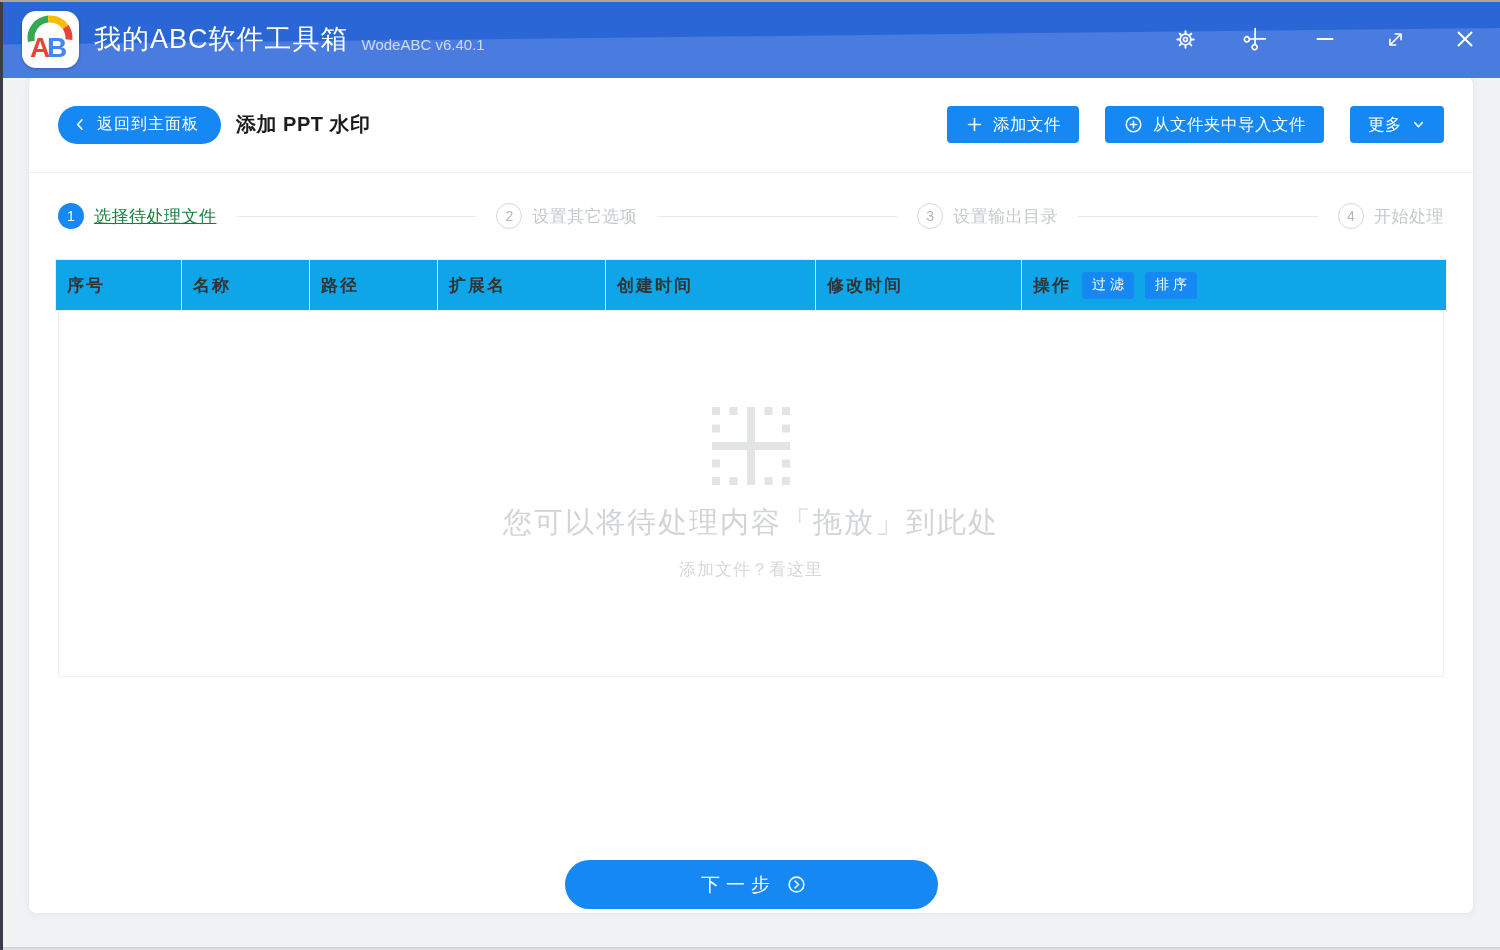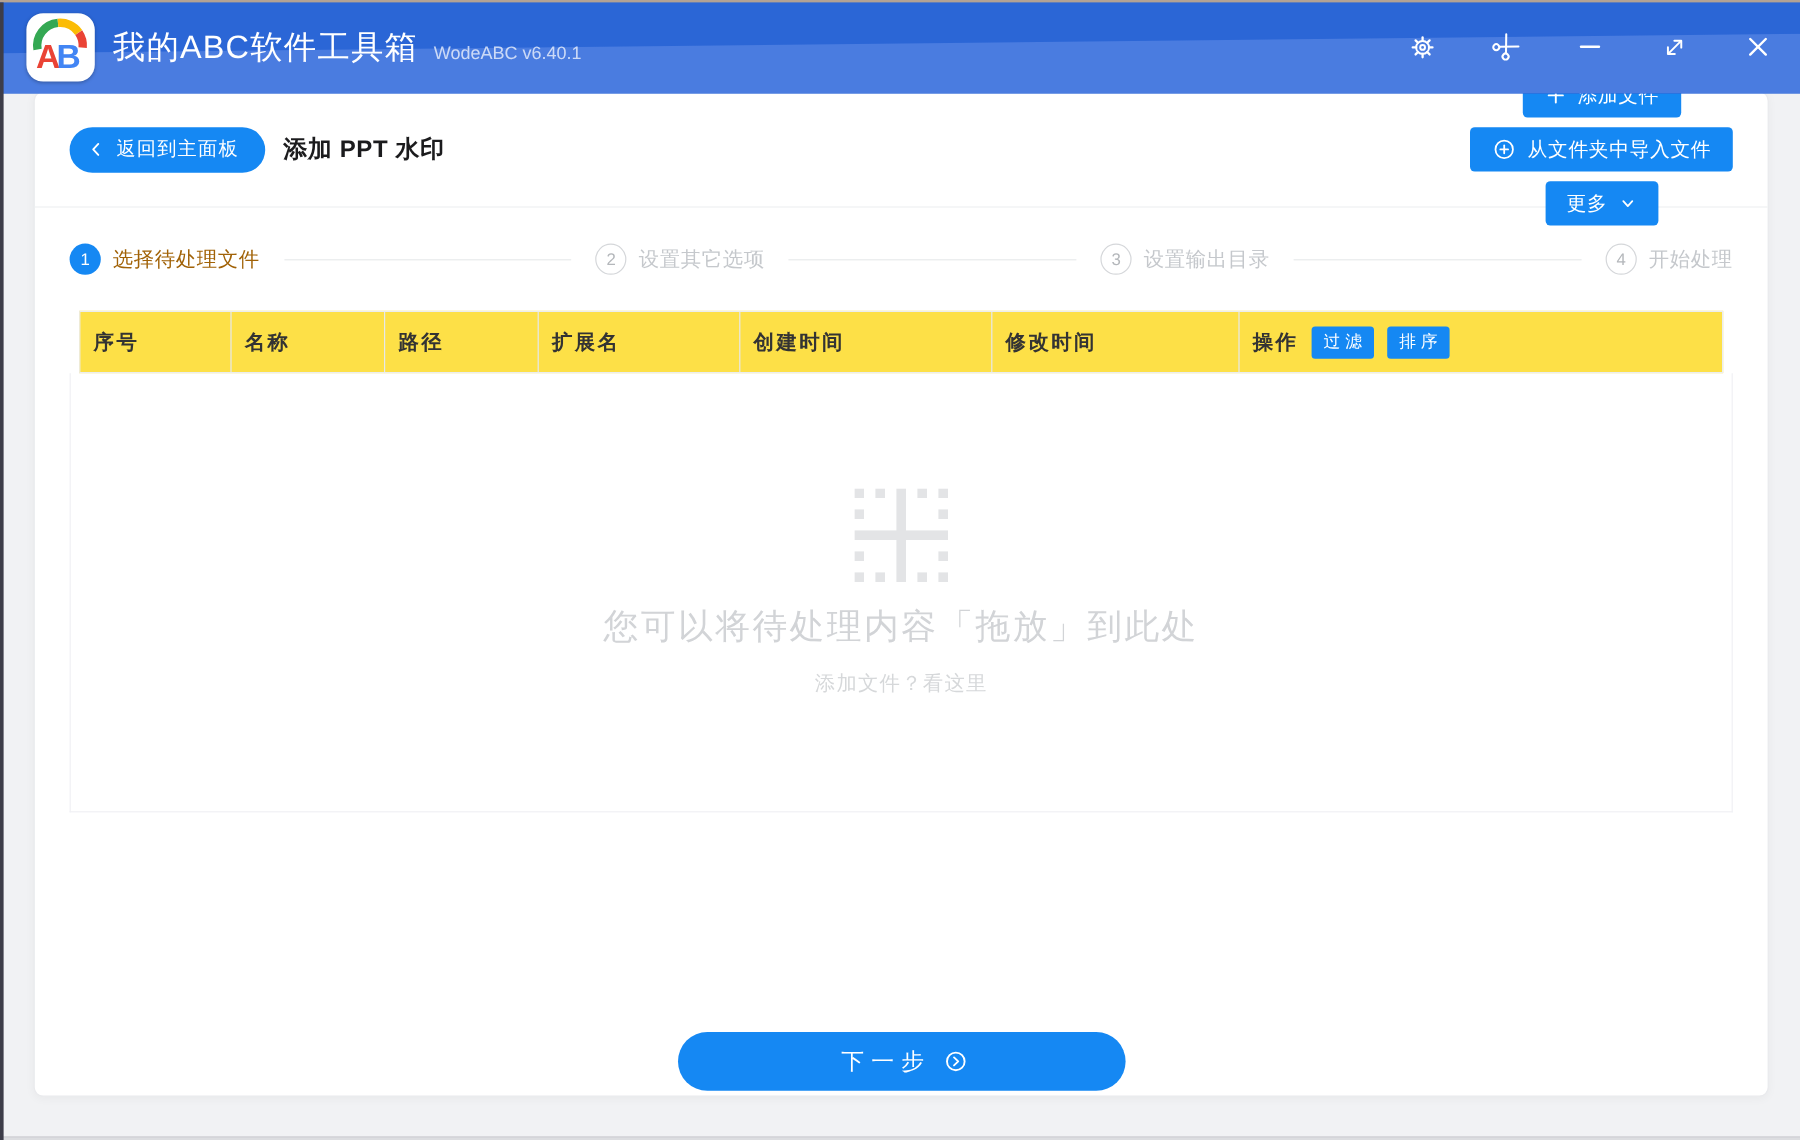--- a/index.html
+++ b/index.html
@@ -60,41 +60,41 @@
     height:96px;flex:none;display:flex;align-items:center;
     padding:0 29px;border-bottom:1px solid #eef0f2;
   }
   .btn{
     border:none;cursor:pointer;background:var(--accent);color:#fff;
     display:inline-flex;align-items:center;justify-content:center;
   }
   .btn svg{stroke:#fff;fill:none;stroke-linecap:round;stroke-linejoin:round;}
   .back-btn{height:38px;border-radius:19px;padding:0 22px 0 14px;font-size:16px;gap:8px;letter-spacing:1px;}
   .page-title{font-size:20px;font-weight:700;color:#1b1b1d;margin-left:15px;letter-spacing:.5px;}
-  .header-actions{margin-left:auto;display:flex;align-items:center;gap:8px;flex-direction:column;}
+  .header-actions{margin-left:auto;display:flex;align-items:center;gap:26px;}
   .action-btn{height:37px;border-radius:4px;padding:0 18px;font-size:16.5px;gap:9px;letter-spacing:.5px;}
 
   
   .steps{height:86px;flex:none;display:flex;align-items:center;padding:0 29px;}
   .step{display:flex;align-items:center;gap:10px;flex:none;}
   .step-circle{
     width:26px;height:26px;border-radius:50%;flex:none;
     display:flex;align-items:center;justify-content:center;font-size:14px;
   }
   .step.active .step-circle{background:var(--accent);color:#fff;}
   .step.pending .step-circle{background:#fff;border:1px solid #d5d7da;color:#b4b7bb;}
   .step-label{font-size:17px;letter-spacing:.5px;}
-  .step.active .step-label{color:#a16207;}
+  .step.active .step-label{color:#15803d;text-decoration:underline;}
   .step.pending .step-label{color:#c5c8cc;}
   .step-connector{flex:1;height:1px;background:#e8eaec;margin:0 20px;}
 
   
   .table-head{
-    margin:0 37px;height:52px;flex:none;display:flex;
-    background:#fde047;border:1px solid #ebedf0;justify-content:center;
+    margin:0 26px;height:52px;flex:none;display:flex;
+    background:#0ea5e9;border:1px solid #ebedf0;justify-content:center;
   }
   .th{
     display:flex;align-items:center;padding-left:11px;
     font-size:17px;font-weight:700;color:#333;letter-spacing:2px;
     border-right:1px solid #e6e8eb;flex:none;
   }
   .th:last-child{border-right:none;flex:1;}
   .w-0{width:126px;} .w-1{width:128px;} .w-2{width:128px;}
   .w-3{width:168px;} .w-4{width:210px;} .w-5{width:206px;}
   .mini-btn{

